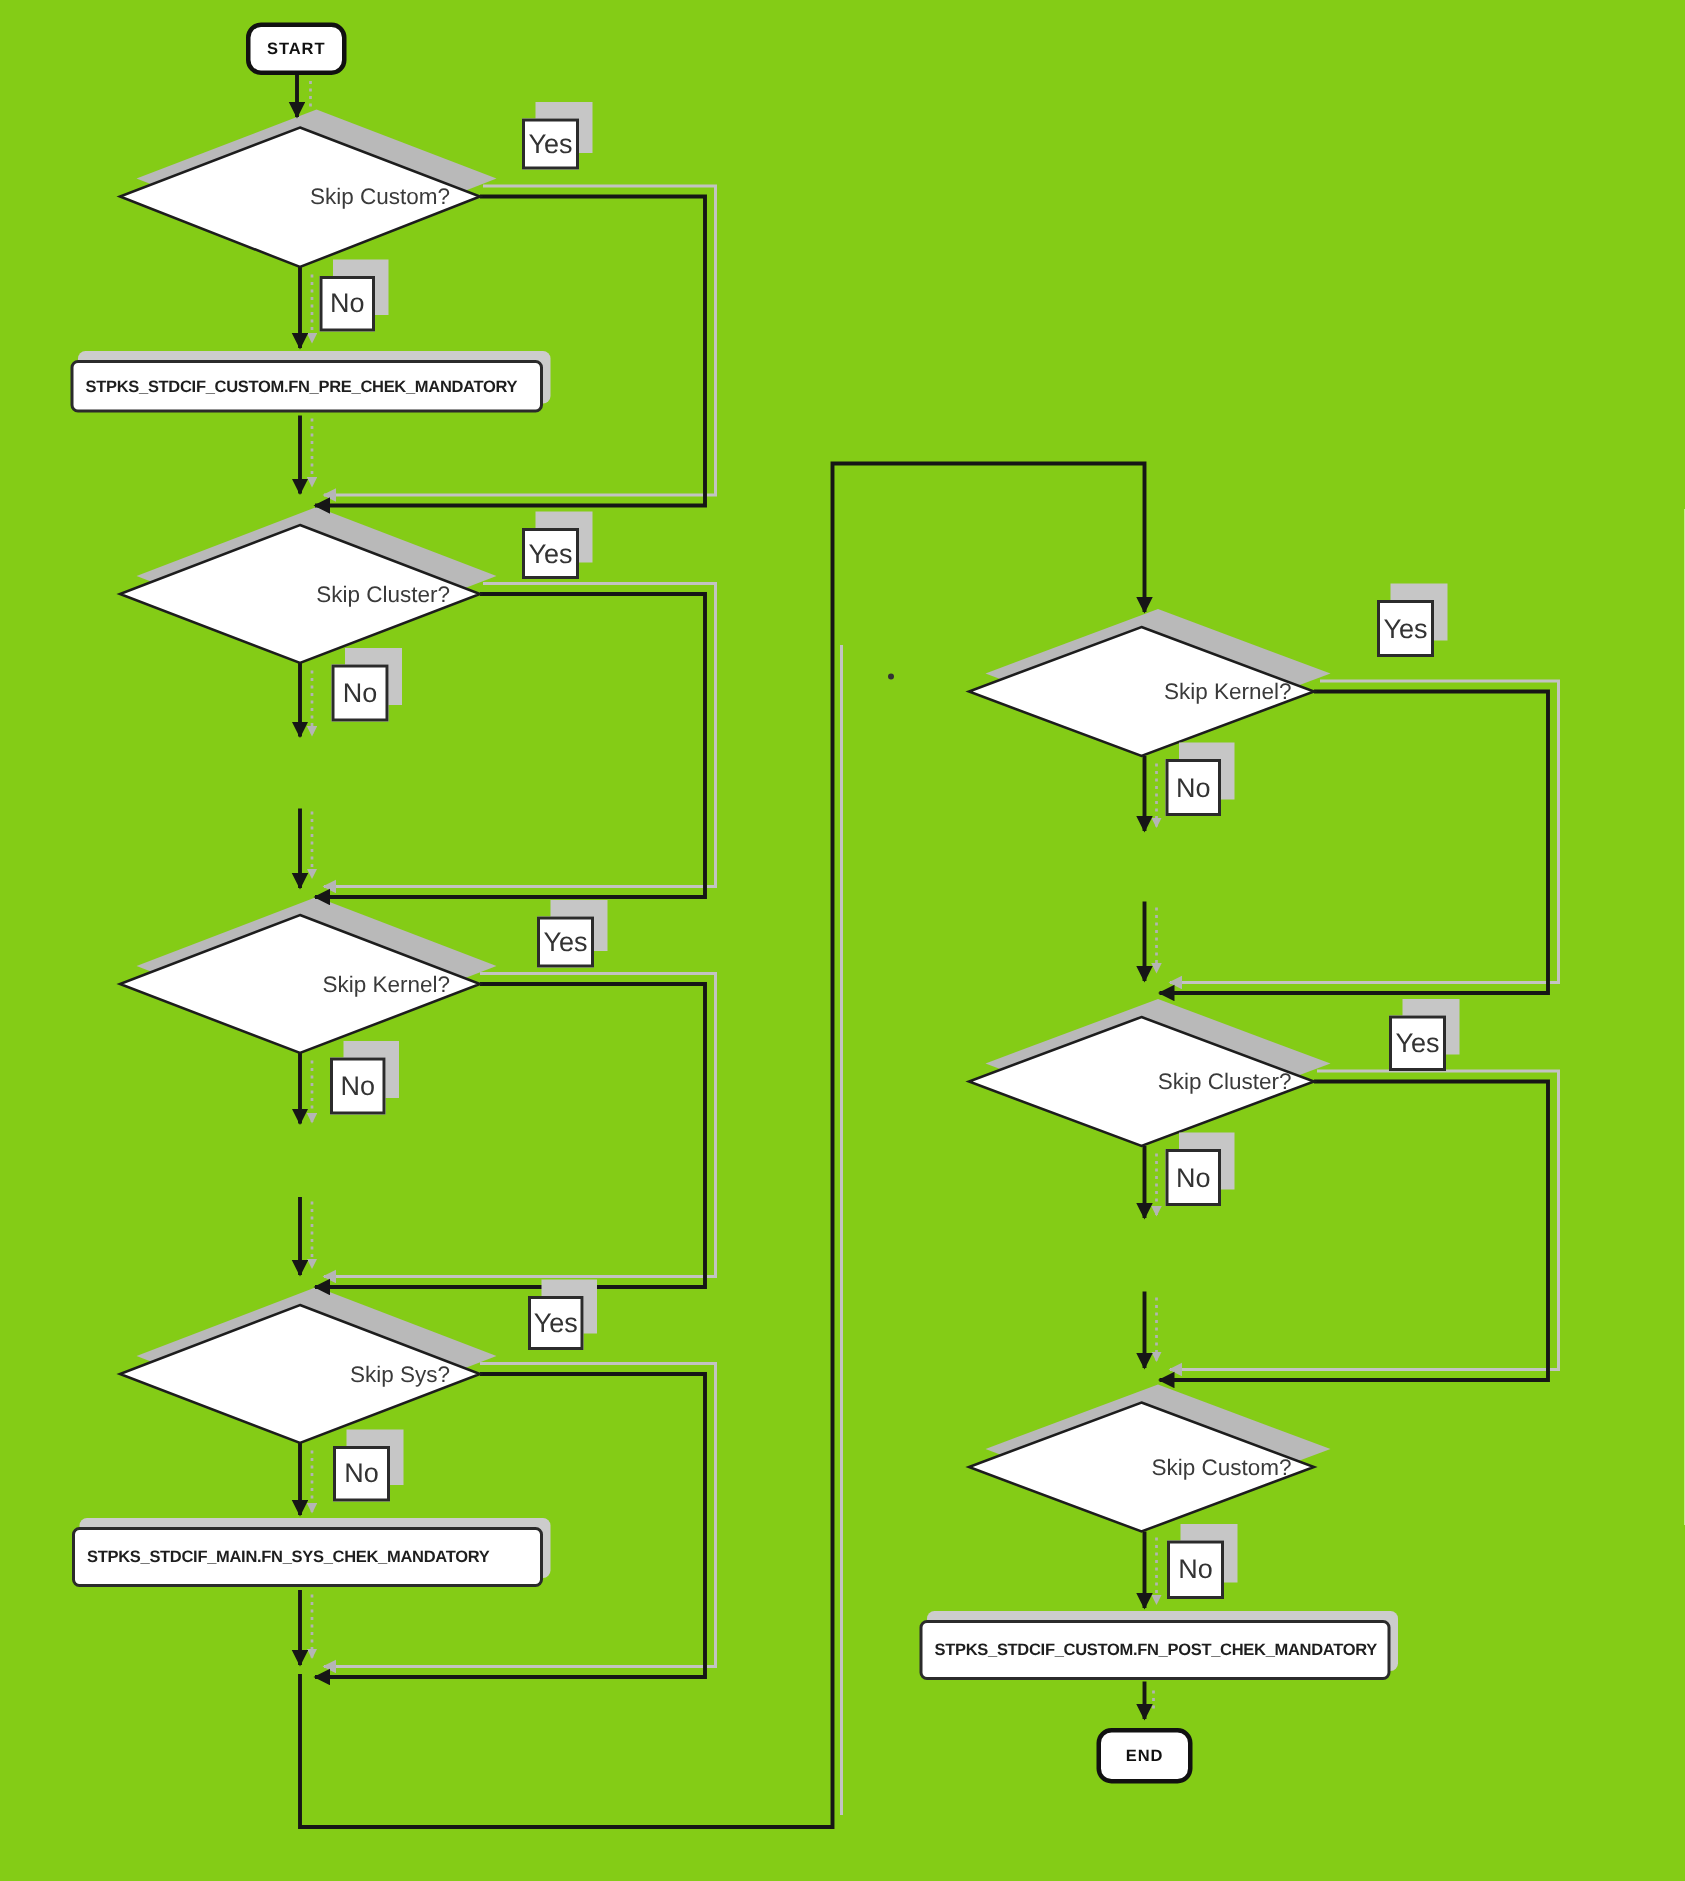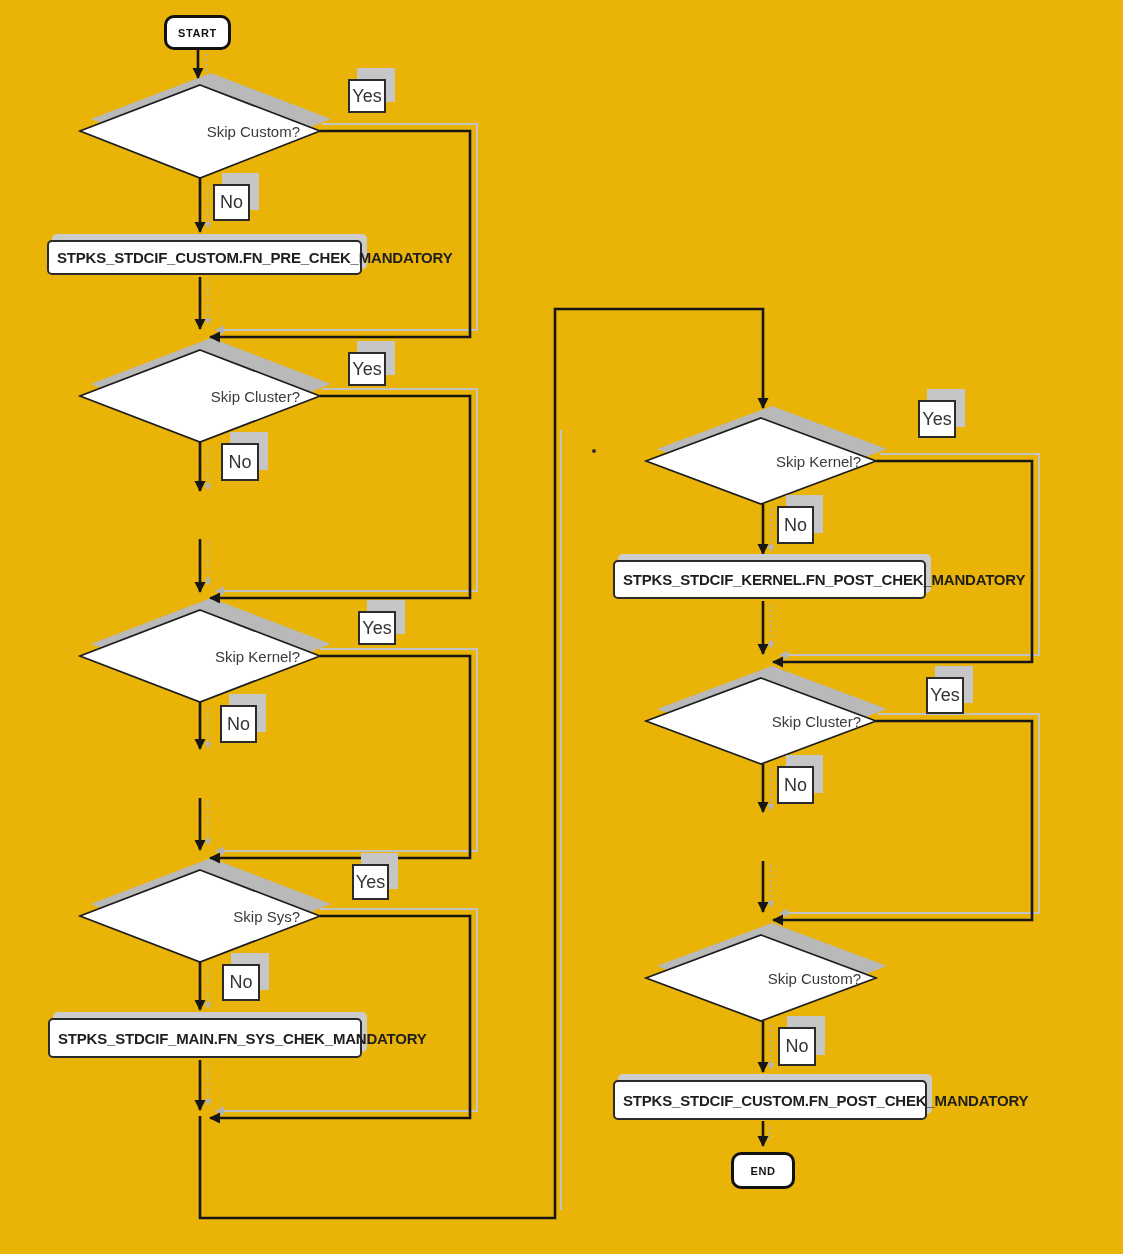--- a/index.html
+++ b/index.html
@@ -1,34 +1,34 @@
 <!DOCTYPE html>
 <html><head>
 <meta charset="utf-8">
 <style>
   html,body{margin:0;padding:0;background:#ffffff;}
   #canvas{
-    position:relative;width:1123px;height:1254px;background:#eab308;
+    position:relative;width:1123px;height:1254px;background:#84cc16;
     font-family:"Liberation Sans",sans-serif;overflow:hidden;
   }
   #wires{position:absolute;left:0;top:0;}
   .dline{fill:none;stroke:#161616;stroke-width:2.6;}
   .gline{fill:none;stroke:#c3c3c3;stroke-width:2;}
   .gdash{fill:none;stroke:#b3b3b3;stroke-width:1.8;stroke-dasharray:2 3;}
   .dshadow{fill:#b9b9b9;stroke:none;}
   .dia{fill:#ffffff;stroke:#1d1d1d;stroke-width:1.7;}
   .node{position:absolute;box-sizing:border-box;background:#ffffff;}
   .terminal{
     border:3px solid #111;border-radius:10px;display:flex;align-items:center;justify-content:center;
     font-size:11px;font-weight:bold;letter-spacing:0.6px;color:#111;
   }
   .pbox{
     border:2px solid #2b2b2b;border-radius:5px;box-shadow:5px -6px 0 #cccccc;
     display:flex;align-items:center;padding:3px 8px;
-    font-size:15px;font-weight:700;letter-spacing:-0.2px;color:#1e1e1e;white-space:nowrap;
+    font-size:11px;font-weight:700;letter-spacing:-0.2px;color:#1e1e1e;white-space:nowrap;
   }
   .tag{
     border:2px solid #2b2b2b;box-shadow:9px -11px 0 #c6c6c6;
     display:flex;align-items:center;justify-content:center;
     font-size:18px;color:#333;
   }
   .dlabel{
     position:absolute;width:200px;height:20px;line-height:20px;text-align:right;
     font-size:15px;color:#3a3a3a;white-space:nowrap;
   }
@@ -146,18 +146,17 @@
   <div class="node tag" style="left:221px;top:443px;width:38px;height:38px;">No</div>
   <div class="node tag" style="left:220px;top:705px;width:37px;height:38px;">No</div>
   <div class="node tag" style="left:222px;top:964px;width:38px;height:37px;">No</div>
   <div class="node tag" style="left:777px;top:506px;width:37px;height:38px;">No</div>
   <div class="node tag" style="left:777px;top:766px;width:37px;height:38px;">No</div>
   <div class="node tag" style="left:778px;top:1027px;width:38px;height:39px;">No</div>
 
   <div class="node pbox" style="left:47px;top:240px;width:315px;height:35px;">STPKS_STDCIF_CUSTOM.FN_PRE_CHEK_MANDATORY</div>
   <div class="node pbox" style="left:48px;top:1018px;width:314px;height:40px;">STPKS_STDCIF_MAIN.FN_SYS_CHEK_MANDATORY</div>
 
-  <div class="node pbox" style="left:613px;top:560px;width:313px;height:39px;">STPKS_STDCIF_KERNEL.FN_POST_CHEK_MANDATORY</div>
   <div class="node pbox" style="left:613px;top:1080px;width:314px;height:40px;">STPKS_STDCIF_CUSTOM.FN_POST_CHEK_MANDATORY</div>
 
   <div class="dot" style="left:592px;top:449px;"></div>
 
 </div>
 
 </body></html>

